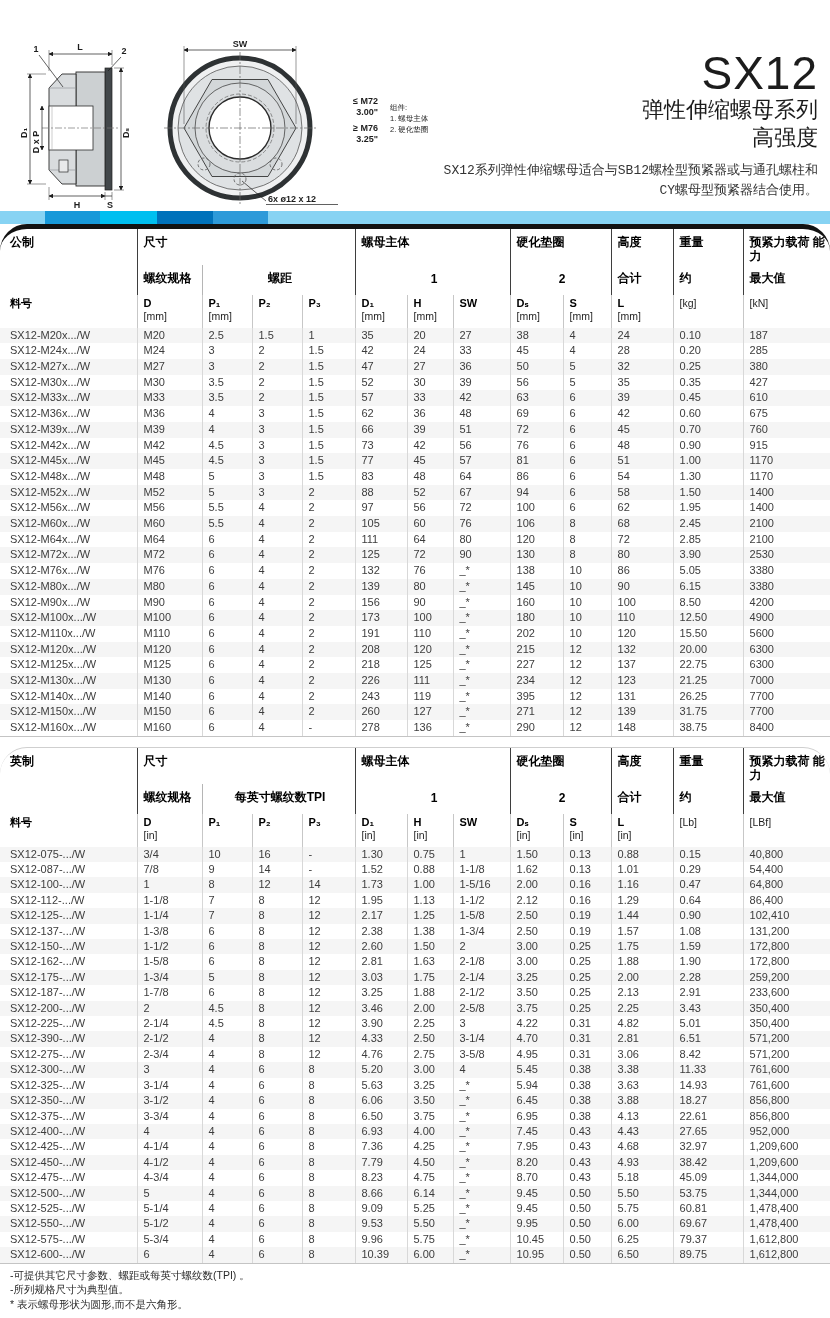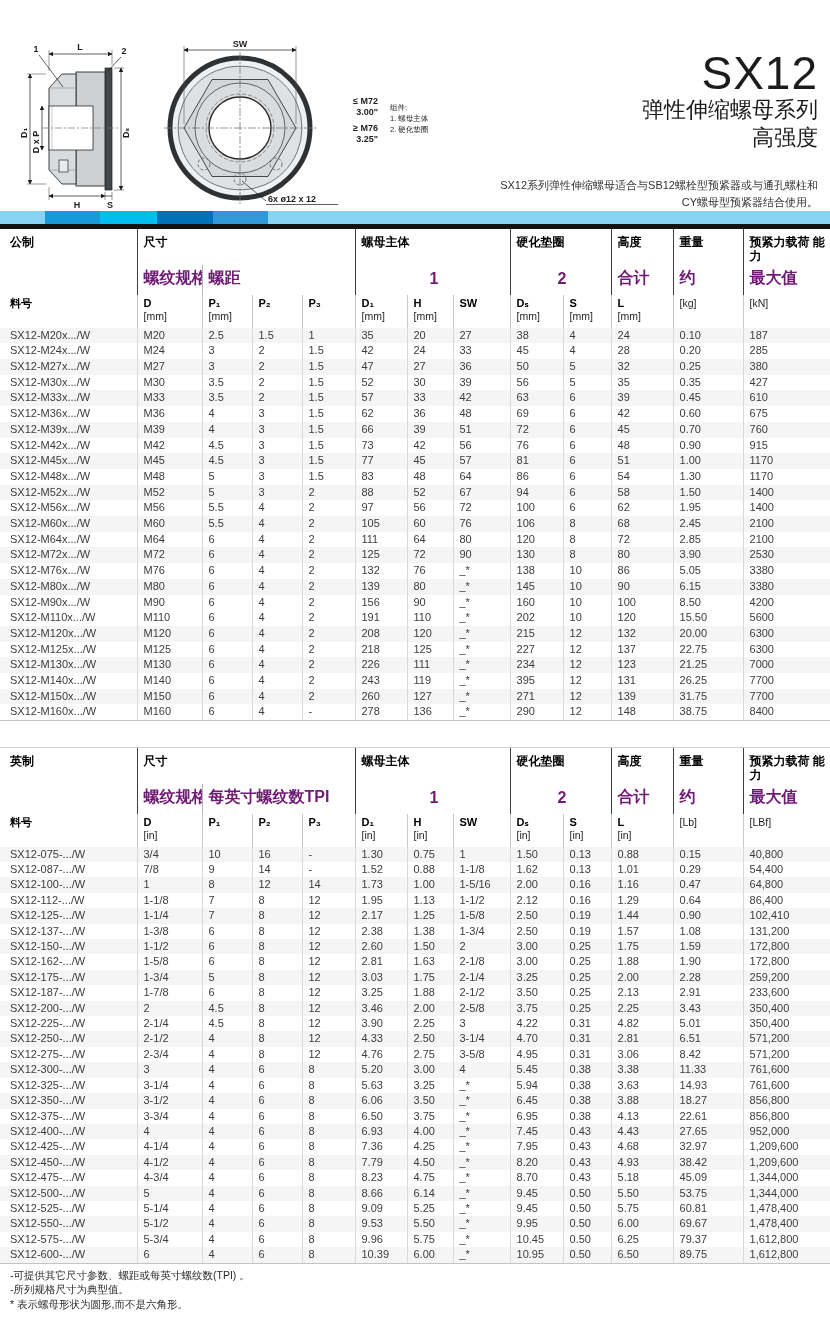--- a/index.html
+++ b/index.html
@@ -2,38 +2,38 @@
 <html><head>
 <meta charset="utf-8">
 <style>
   html,body{margin:0;padding:0;background:#fff;}
   .page{position:relative;width:830px;height:1318px;background:#fff;overflow:hidden;
         font-family:"Liberation Sans","DejaVu Sans",sans-serif;color:#222;}
   
   .title-block{position:absolute;top:50px;right:12px;text-align:right;}
   .series{font-size:46px;font-weight:400;letter-spacing:1px;color:#1c1c1c;line-height:1.0;}
   .subtitle{font-size:22px;color:#1c1c1c;line-height:1.28;}
-  .desc{font-size:11px;color:#333;margin-top:25px;line-height:1.5;}
+  .desc{font-size:13px;color:#333;margin-top:9px;line-height:1.5;font-family:Liberation Mono, monospace;}
   
   .brand-bar{position:absolute;top:211px;left:0;width:830px;height:13px;}
   .brand-bar .seg{position:absolute;top:0;height:13px;}
   
-  .table-wrap{position:absolute;left:0;width:830px;}
+  .table-wrap{position:absolute;left:0;width:830px;border-radius:27px;}
   .table-wrap.metric{top:224px;border-top:5px solid #121212;}
   .table-wrap.imperial{top:747px;border-top:1px solid #cfcfcf;}
   table.data-table{border-collapse:collapse;table-layout:fixed;width:830px;}
   .data-table th,.data-table td{margin:0;white-space:nowrap;overflow:hidden;text-align:left;}
   tr.hrow1 th{font-size:12px;font-weight:bold;color:#000;padding:7px 3px 1px 6px;vertical-align:top;height:24px;line-height:1.15;white-space:normal;}
-  tr.hrow2 th{font-size:16px;font-weight:bold;color:#701a75;padding:1px 3px 3px 6px;vertical-align:middle;height:26px;}
+  tr.hrow2 th{font-size:12px;font-weight:bold;color:#000000;padding:1px 3px 3px 6px;vertical-align:middle;height:26px;}
   tr.hrow2 th.ctr{text-align:center;}
   tr.hrow3 th{font-size:11px;padding:2px 3px 5px 6px;vertical-align:top;height:26px;}
   tr.hrow3 th .lbl{font-weight:bold;color:#000;line-height:1.2;}
   tr.hrow3 th .unit{font-weight:normal;font-size:10.5px;color:#1e1e1e;line-height:1.2;min-height:12px;}
   tr.hrow1 th.grp,tr.hrow2 th.grp{border-left:1px solid #3e3e3e;}
-  tr.hrow2 th.sep{border-left:1px solid #b5b5b5;}
+  tr.hrow2 th.sep{border-left:1px solid #b5b5b5;text-align:center;}
   tr.hrow3 th{border-left:1px solid #c7c7c7;}
   tr.hrow3 th:first-child{border-left:none;}
   .data-table td{font-size:11px;color:#3c3c3c;height:15.7px;line-height:15.7px;padding:0 3px 0 6px;border-left:1px solid #d8d8d8;}
   .imperial .data-table td{height:15.4px;line-height:15.4px;}
   .data-table td:first-child{border-left:none;padding-left:10px;}
   .data-table tbody tr.odd td{background:#f5f5f5;}
   .data-table tbody tr:last-child td{border-bottom:1px solid #c4c4c4;}
   tr.hrow1 th:first-child,tr.hrow2 th:first-child,tr.hrow3 th:first-child{padding-left:10px;}
   
   .footnotes{position:absolute;left:10px;top:1268px;font-size:10.5px;color:#2b2b2b;line-height:1.38;}
@@ -501,20 +501,35 @@
             <td>4</td>
             <td>2</td>
             <td>156</td>
             <td>90</td>
             <td>_*</td>
             <td>160</td>
             <td>10</td>
             <td>100</td>
             <td>8.50</td>
             <td>4200</td>
+          </tr>
+          <tr class="odd">
+            <td>SX12-M100x.../W</td>
+            <td>M100</td>
+            <td>6</td>
+            <td>4</td>
+            <td>2</td>
+            <td>173</td>
+            <td>100</td>
+            <td>_*</td>
+            <td>180</td>
+            <td>10</td>
+            <td>110</td>
+            <td>12.50</td>
+            <td>4900</td>
           </tr>
           <tr>
             <td>SX12-M110x.../W</td>
             <td>M110</td>
             <td>6</td>
             <td>4</td>
             <td>2</td>
             <td>191</td>
             <td>110</td>
             <td>_*</td>
@@ -884,21 +899,21 @@
             <td>3.90</td>
             <td>2.25</td>
             <td>3</td>
             <td>4.22</td>
             <td>0.31</td>
             <td>4.82</td>
             <td>5.01</td>
             <td>350,400</td>
           </tr>
           <tr class="odd">
-            <td>SX12-250-.../W</td>
+            <td>SX12-390-.../W</td>
             <td>2-1/2</td>
             <td>4</td>
             <td>8</td>
             <td>12</td>
             <td>4.33</td>
             <td>2.50</td>
             <td>3-1/4</td>
             <td>4.70</td>
             <td>0.31</td>
             <td>2.81</td>

